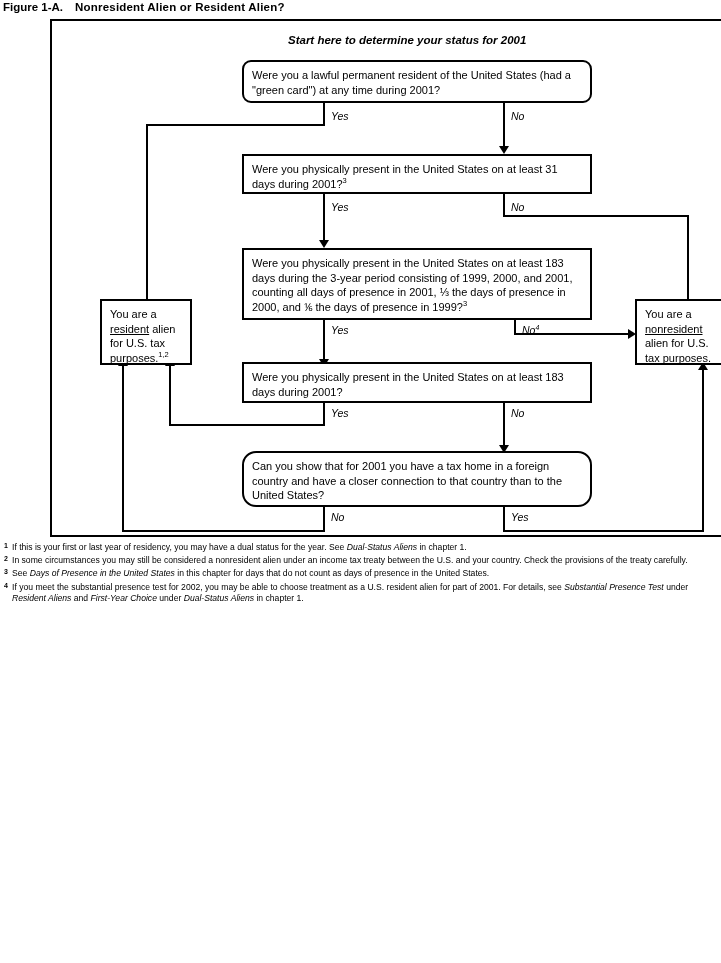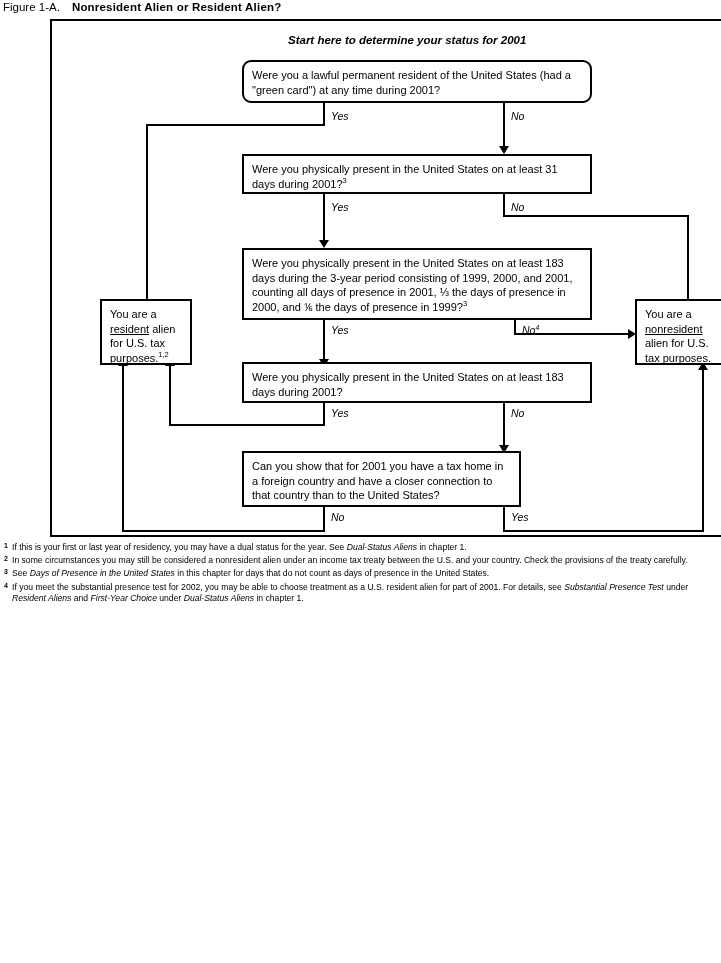--- a/index.html
+++ b/index.html
@@ -20,21 +20,21 @@
   #fig-title {
     position: absolute;
     left: 3px;
     top: 1px;
     width: 700px;
     height: 16px;
     font-size: 11.5px;
     white-space: nowrap;
   }
   #fig-title .fig-label {
-    font-weight: normal;
+    font-weight: bold;
   }
   #fig-title .fig-name {
     font-weight: bold;
     letter-spacing: 0.2px;
     margin-left: 12px;
   }
 
   
   #chart-frame {
     position: absolute;
@@ -200,21 +200,21 @@
   <div class="vline" style="left:271px; top:382px; height:22px;"></div>
   <div class="hline" style="left:117px; top:403px; width:156px;"></div>
   <div class="vline" style="left:117px; top:344px; height:61px;"></div>
   <div class="arrow up" style="left:113px; top:337px;"></div>
   <div class="edge-label" style="left:279px; top:386px;">Yes</div>
 
   <div class="vline" style="left:451px; top:382px; height:44px;"></div>
   <div class="arrow down" style="left:447px; top:424px;"></div>
   <div class="edge-label" style="left:459px; top:386px;">No</div>
 
-  <div class="node q" style="left:190px; top:430px; width:279px; height:56px;">
+  <div class="node q" style="left:190px; top:430px; width:350px; height:56px;border-radius:14px;">
     <span>Can you show that for 2001 you have a tax home in a foreign country and have a closer connection to that country than to the United States?</span>
   </div>
 
   <div class="vline" style="left:271px; top:486px; height:24px;"></div>
   <div class="hline" style="left:70px; top:509px; width:203px;"></div>
   <div class="vline" style="left:70px; top:344px; height:167px;"></div>
   <div class="arrow up" style="left:66px; top:337px;"></div>
   <div class="edge-label" style="left:279px; top:490px;">No</div>
 
   <div class="vline" style="left:451px; top:486px; height:24px;"></div>

